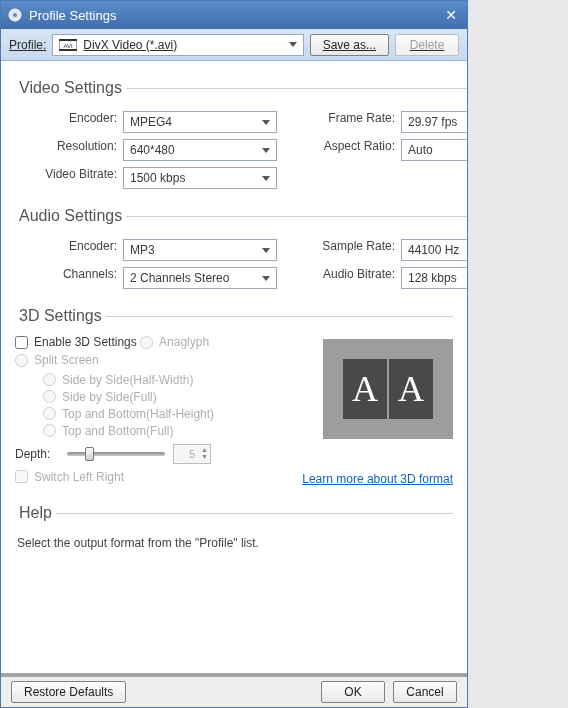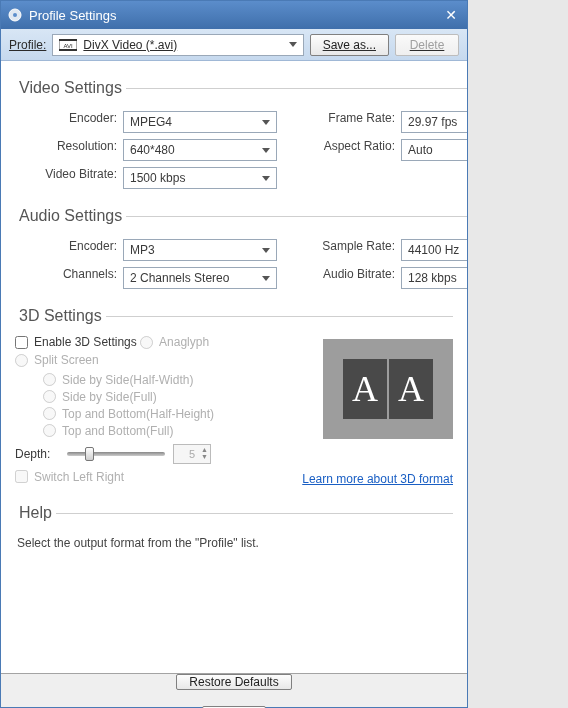--- a/index.html
+++ b/index.html
@@ -95,22 +95,22 @@
   }
   .spin {
     width:38px; height:20px; border:1px solid #bbb; background:#f6f6f6;
     display:flex; align-items:center; justify-content:center; color:#aaa; font-size:11px;
     position:relative;
   }
   .spin .arrows { position:absolute; right:2px; top:1px; font-size:7px; line-height:7px; color:#888; display:flex; flex-direction:column; }
   .link { color:#1a5fc4; text-decoration:underline; cursor:pointer; font-size:12px; }
   .helpMsg { padding:4px 0 0 2px; color:#444; }
   .footer {
-    height:34px; background:#efefef; border-top:1px solid #a3a3a3;
-    display:flex; align-items:center; padding:0 10px; gap:8px;flex-direction:column;
+    height:34px; background:#efefef; border-top:4px solid #a3a3a3;
+    display:flex; align-items:center; padding:0 10px; gap:8px;
   }
   .footer .spacer { flex:1; }
 </style>
 </head>
 <body>
 
 <div class="window">
 
   <div class="titlebar">
     <span class="icon">

